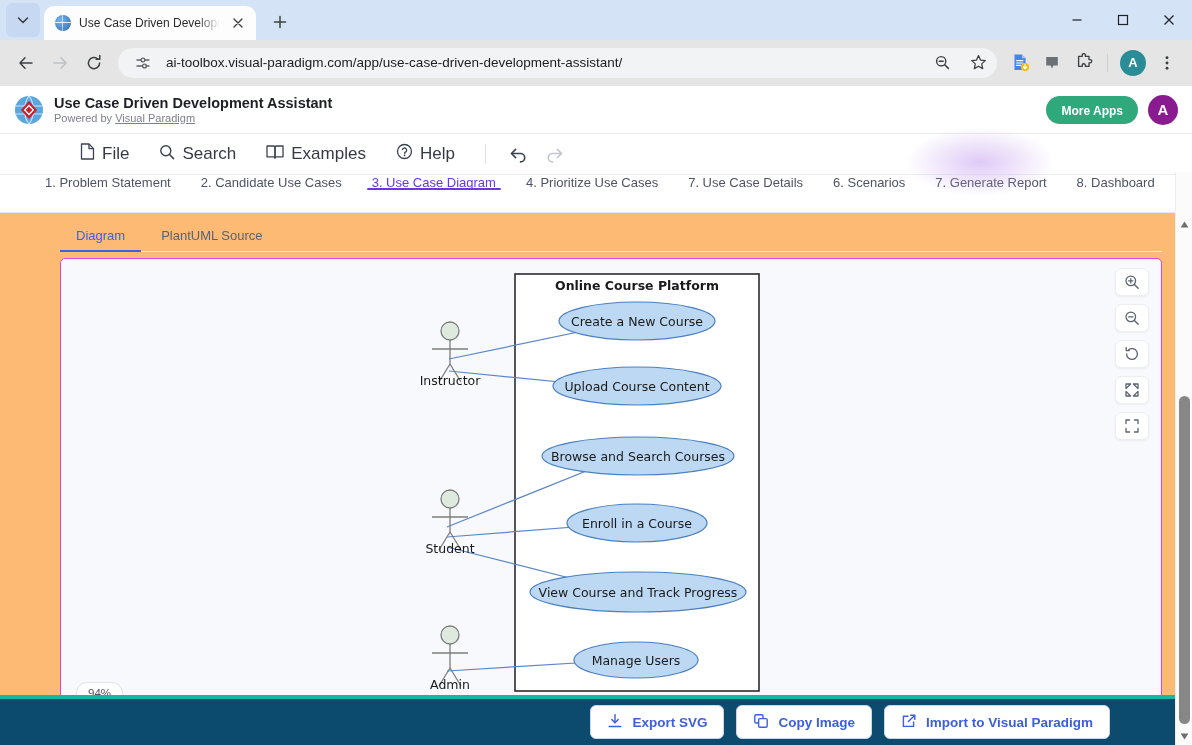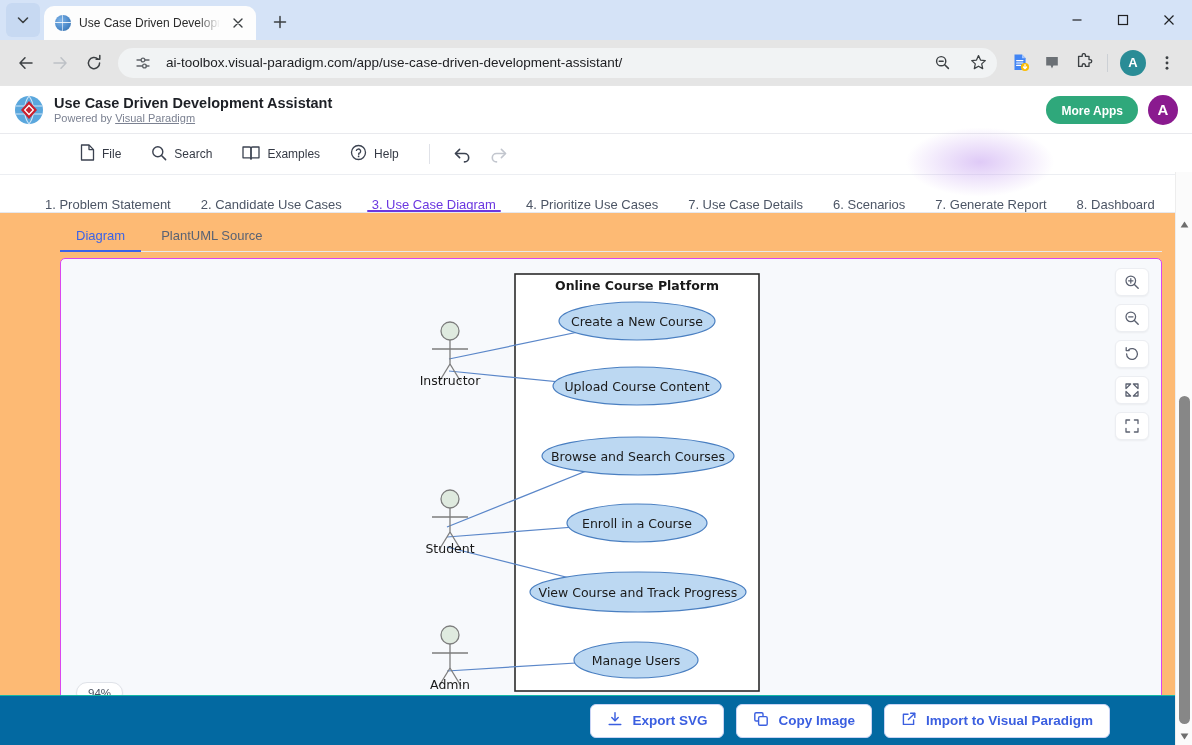--- a/index.html
+++ b/index.html
@@ -113,30 +113,30 @@
     display: flex; align-items: center; justify-content: center; cursor: pointer;
   }
 
   
   .menu-bar {
     height: 41px; background: #fff; border-bottom: 1px solid #eceef2;
     display: flex; align-items: center; padding-left: 66px; gap: 2px;
   }
   .menu-item {
     display: flex; align-items: center; gap: 7px; padding: 5px 14px;
-    font-size: 12px; color: #353a45; cursor: pointer; border-radius: 5px;
+    font-size: 17px; color: #353a45; cursor: pointer; border-radius: 5px;
   }
   .menu-sep { width: 1px; height: 20px; background: #e0e2e8; margin: 0 14px; }
   .hist-btn { width: 34px; height: 30px; display: flex; align-items: center;
     justify-content: center; cursor: pointer; border-radius: 5px; }
 
   
   .step-tabs {
     height: 38px; background: #fff; border-bottom: 1px solid #e6e8ed;
-    display: flex; align-items: flex-end; padding-left: 30px; position: relative;
+    display: flex; align-items: flex-start; padding-left: 30px; position: relative;
   }
   .step-tab {
     display: flex; align-items: center; padding: 0 15px; font-size: 13px;
     color: #4c5565; cursor: pointer; white-space: nowrap; position: relative;
   }
   .step-tab.active { color: #6b37e0; font-weight: normal; }
   .step-tab.active::after {
     content: ""; position: absolute; left: 10px; right: 10px; bottom: 0;
     height: 2.5px; background: #6b37e0; border-radius: 2px;
   }
@@ -181,21 +181,21 @@
     width: 34px; height: 28px; background: #fff; border: 1px solid #eceef2;
     border-radius: 6px; display: flex; align-items: center; justify-content: center;
     cursor: pointer; box-shadow: 0 1px 2px rgba(0,0,0,.05);
   }
 
   .diagram-svg { position: absolute; left: 0; top: 0; }
 
   
   .action-bar {
     position: absolute; left: 0; right: 0; bottom: 0; height: 50px;
-    background: #0369a1; border-top: 1px solid #14b8a6;
+    background: #0c4a6e; border-top: 4px solid #14b8a6;
     display: flex; align-items: center; justify-content: flex-end;
     padding: 0 82px 0 0; gap: 12px;
   }
   .action-btn {
     display: flex; align-items: center; gap: 9px; height: 34px;
     padding: 0 16px; border: 1px solid #c9d4f5; border-radius: 6px;
     background: #fff; color: #3b5fe0; font-size: 13.5px; font-weight: bold;
     cursor: pointer;
   }
 

